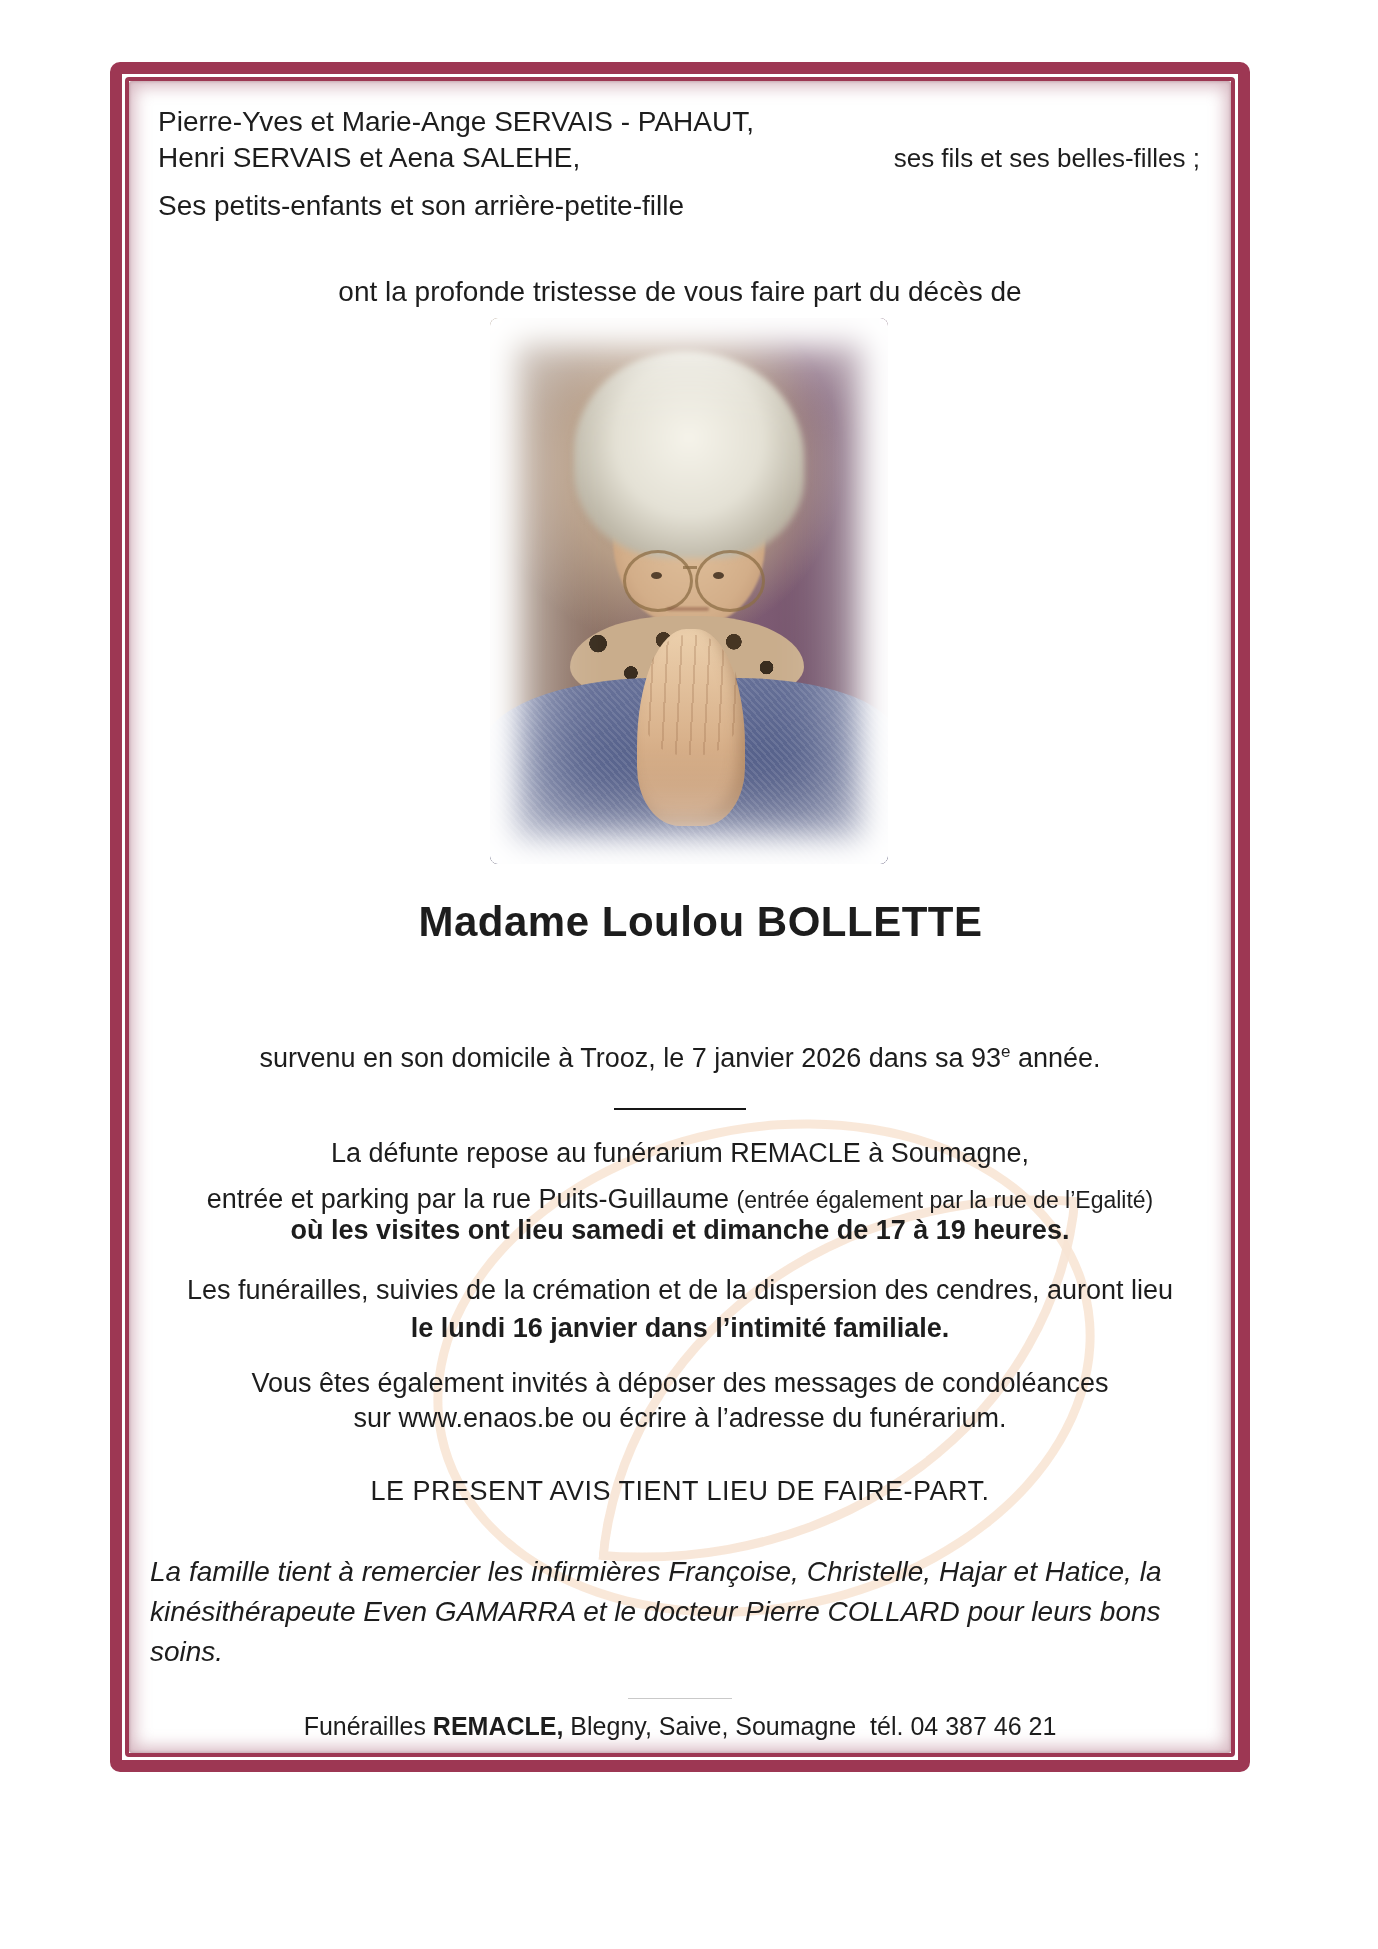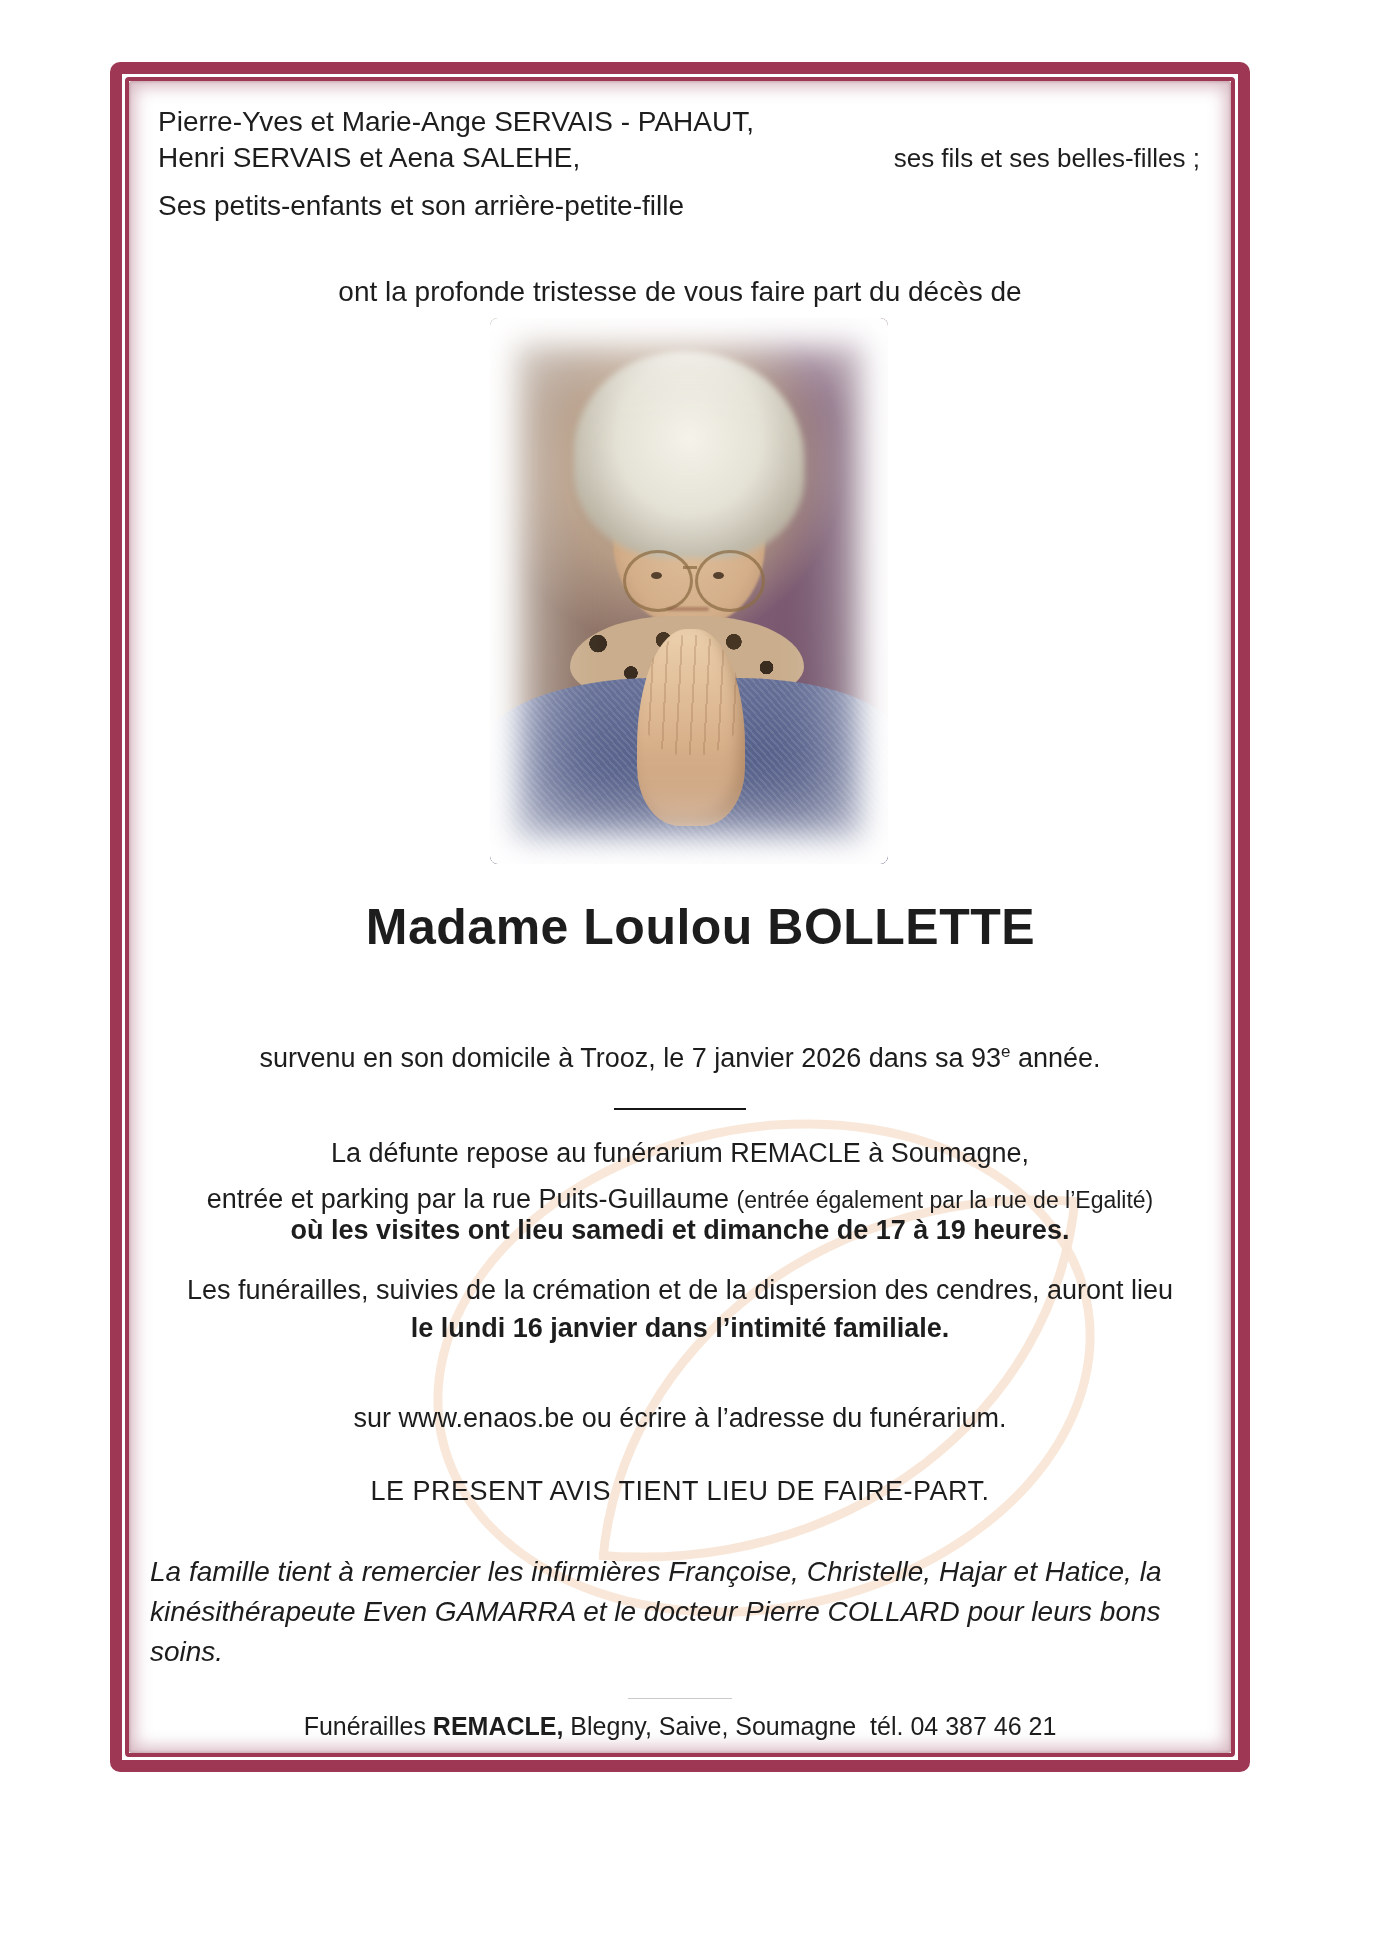--- a/index.html
+++ b/index.html
@@ -23,21 +23,21 @@
               border-radius:50%;transform:rotate(-12deg);opacity:.9;}
   .wm-leaf{left:505px;top:1115px;width:430px;height:385px;border:9px solid #f8e5d5;
            border-radius:100% 0 100% 0;transform:rotate(5deg);opacity:.9;}
 
   
   .tb{position:absolute;z-index:2;white-space:nowrap;}
   .center{left:20px;right:20px;text-align:center;}
   .names{font-size:28px;}
   .relation{font-size:26px;}
   .announce{font-size:28px;}
-  .title{font-size:50px;font-weight:bold;letter-spacing:.5px;padding-left:41px;}
+  .title{font-size:42px;font-weight:bold;letter-spacing:.5px;padding-left:41px;}
   .subtitle{font-size:39px;}
   .survenu{font-size:27px;}
   .survenu sup{font-size:17px;}
   .body-line{font-size:27px;}
   .small-par{font-size:23px;}
   .bold-line{font-size:27px;font-weight:bold;}
   .avis{font-size:27px;letter-spacing:.5px;}
   .thanks{font-size:28px;font-style:italic;line-height:40px;white-space:normal;text-align:left;}
   .footer-line{font-size:25px;}
   .footer-line .brand{font-weight:bold;}
@@ -138,20 +138,21 @@
 
     <div class="divider1" style="top:1046px;"></div>
 
     <div class="tb body-line center" style="top:1076px;">La défunte repose au funérarium REMACLE à Soumagne,</div>
     <div class="tb body-line center" style="top:1122px;"><span>entrée et parking par la rue Puits-Guillaume </span><span class="small-par">(entrée également par la rue de l’Egalité)</span></div>
     <div class="tb bold-line center" style="top:1153px;">où les visites ont lieu samedi et dimanche de 17 à 19 heures.</div>
 
     <div class="tb body-line center" style="top:1213px;">Les funérailles, suivies de la crémation et de la dispersion des cendres, auront lieu</div>
     <div class="tb bold-line center" style="top:1251px;">le lundi 16 janvier dans l’intimité familiale.</div>
 
+    <div class="tb body-line center" style="top:1306px;">Vous êtes également invités à déposer des messages de condoléances</div>
     <div class="tb body-line center" style="top:1341px;">sur www.enaos.be ou écrire à l’adresse du funérarium.</div>
 
     <div class="tb avis center" style="top:1414px;">LE PRESENT AVIS TIENT LIEU DE FAIRE-PART.</div>
 
     <div class="tb thanks" style="top:1490px;left:40px;width:1068px;">La famille tient à remercier les infirmières Françoise, Christelle, Hajar et Hatice, la kinésithérapeute Even GAMARRA et le docteur Pierre COLLARD pour leurs bons soins.</div>
 
     <div class="divider2" style="top:1636px;"></div>
 
     <div class="tb footer-line center" style="top:1650px;"><span>Funérailles </span><span class="brand">REMACLE,</span><span>&nbsp;Blegny, Saive, Soumagne&nbsp; tél. 04 387 46 21</span></div>
   </div>

